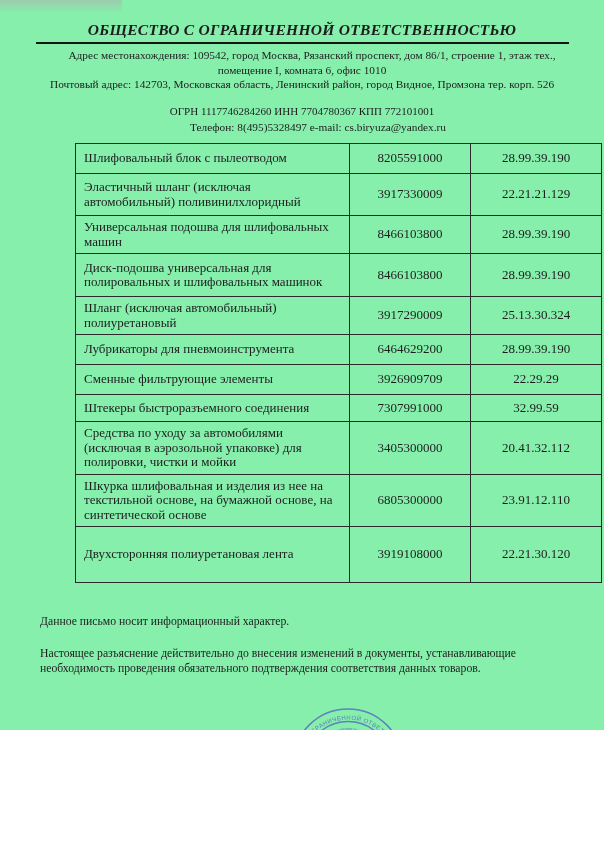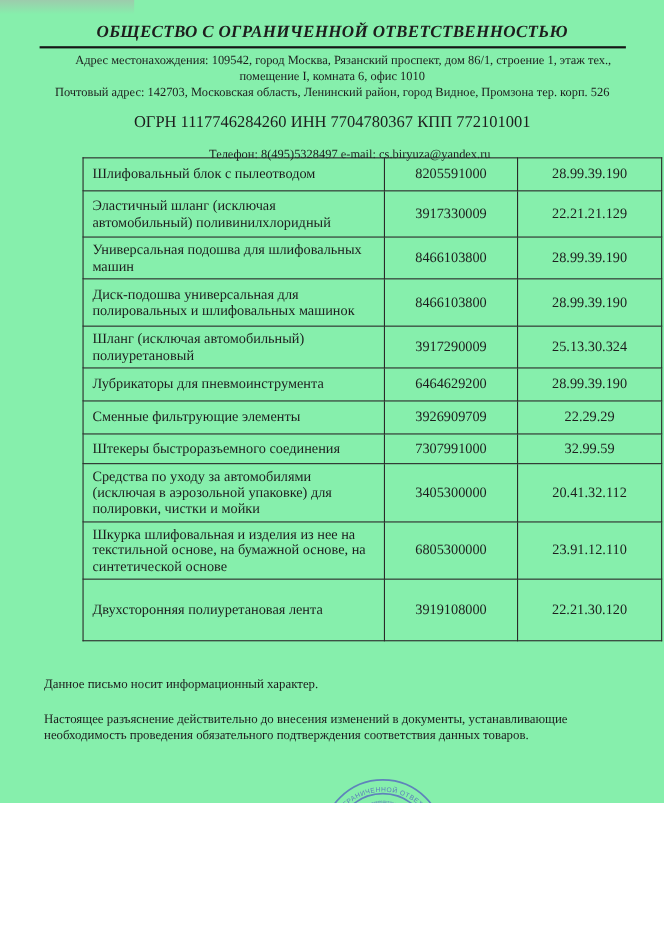--- a/index.html
+++ b/index.html
@@ -15,22 +15,22 @@
     position:absolute;top:0;left:0;width:122px;height:13px;
     background:linear-gradient(to bottom, rgba(175,175,172,.55), rgba(255,255,255,0));
   }
   
   .header{position:absolute;top:21px;left:0;right:0;text-align:center;}
   .org-type{font-size:15.5px;font-weight:bold;font-style:italic;letter-spacing:.3px;}
   .org-name{font-size:15.5px;font-weight:bold;font-style:italic;margin-top:4px;}
   .divider{width:533px;margin:3px auto 0;border-bottom:2.5px solid #161616;}
   .addr{font-size:11.3px;line-height:13.5px;margin-top:1px;}
   .addr-first{margin-top:5px;padding-left:20px;}
-  .reg-line{font-size:15px;line-height:13.5px;margin-top:13px;}
-  .contact-line{font-size:11.3px;line-height:13.5px;margin-top:17px;padding-left:32px;}
+  .reg-line{font-size:11px;line-height:13.5px;margin-top:13px;}
+  .contact-line{font-size:11.3px;line-height:13.5px;margin-top:3px;padding-left:32px;}
   
   table.goods{
     position:absolute;top:143px;left:75px;
     width:475px;border-collapse:collapse;table-layout:fixed;
   }
   table.goods td{
     border:1.3px solid #2a2a2a;
     font-size:13px;line-height:14.5px;
     padding:4px 8px;
     vertical-align:middle;

